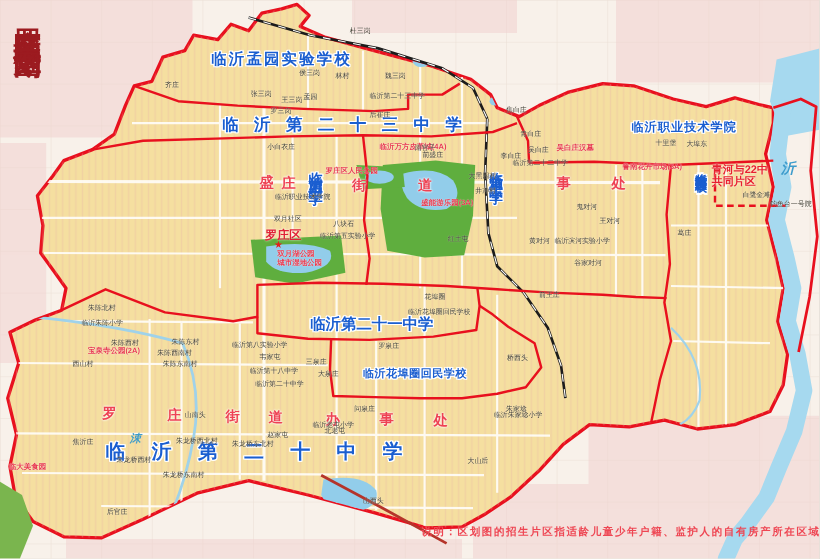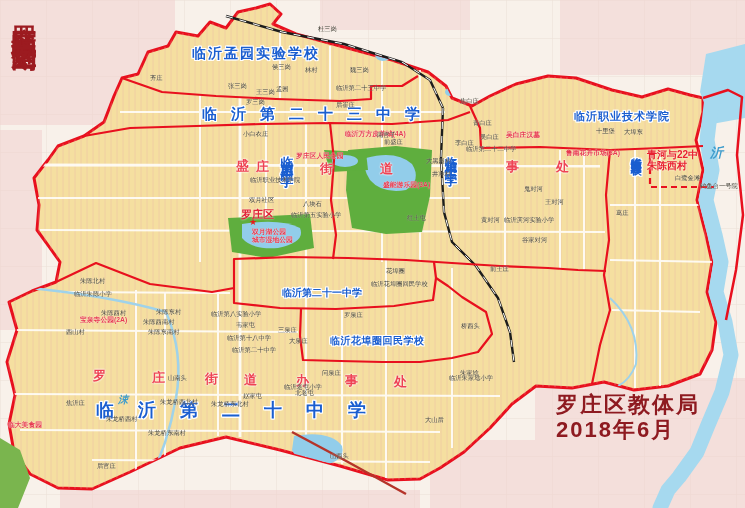--- a/index.html
+++ b/index.html
@@ -143,39 +143,39 @@
   </g>
 </svg>
 
 <div id="labels">
       <div class="lbl school" style="left: 192px; top: 46px; font-size: 14px; letter-spacing: 2px;">临沂孟园实验学校</div>
       <div class="lbl school" style="left: 202px; top: 106px; font-size: 15px; letter-spacing: 14px;">临沂第二十三中学</div>
       <div class="lbl school vert" style="left: 279px; top: 146px; font-size: 13px; letter-spacing: 3px;">临沂第四十中学</div>
       <div class="lbl school vert" style="left: 444px; top: 146px; font-size: 12.5px; letter-spacing: 2.5px;">临沂第二十二中学</div>
       <div class="lbl school" style="left: 574px; top: 110px; font-size: 11px; letter-spacing: 1px;">临沂职业技术学院</div>
       <div class="lbl school vert" style="left: 630px; top: 148px; font-size: 11px; letter-spacing: 1px;">临沂青河实验学校</div>
-      <div class="lbl school" style="left: 282px; top: 287px; font-size: 10px; letter-spacing: 0px;">临沂第二十一中学</div>
+      <div class="lbl school" style="left: 282px; top: 287px; font-size: 14px; letter-spacing: 0px;">临沂第二十一中学</div>
       <div class="lbl school" style="left: 330px; top: 335px; font-size: 10px; letter-spacing: 0.5px;">临沂花埠圈回民学校</div>
       <div class="lbl school" style="left: 96px; top: 400px; font-size: 18px; letter-spacing: 24px;">临沂第二十中学</div>
       <div class="lbl street" style="left: 236px; top: 159px;">盛</div>
       <div class="lbl street" style="left: 256px; top: 160px;">庄</div>
       <div class="lbl street" style="left: 320px; top: 162px;">街</div>
       <div class="lbl street" style="left: 380px; top: 162px;">道</div>
       <div class="lbl street" style="left: 506px; top: 160px;">事</div>
       <div class="lbl street" style="left: 556px; top: 160px;">处</div>
       <div class="lbl street" style="left: 93px; top: 369px;">罗</div>
       <div class="lbl street" style="left: 152px; top: 371px;">庄</div>
       <div class="lbl street" style="left: 205px; top: 372px;">街</div>
       <div class="lbl street" style="left: 244px; top: 373px;">道</div>
       <div class="lbl street" style="left: 296px; top: 374px;">办</div>
       <div class="lbl street" style="left: 345px; top: 374px;">事</div>
       <div class="lbl street" style="left: 394px; top: 375px;">处</div>
       <div class="lbl seat" style="left: 241px; top: 208px;">罗庄区</div>
       <div class="lbl redzone" style="left: 647px; top: 149px; font-size: 10px;">青河与22中
-朱陈西村</div>
+共同片区</div>
       <div class="lbl poi" style="left: 345px; top: 130px;">临沂万方皮革城(4A)</div>
       <div class="lbl poi" style="left: 506px; top: 131px;">吴白庄汉墓</div>
       <div class="lbl poi" style="left: 566px; top: 149px;">鲁南花卉市场(3A)</div>
       <div class="lbl poi" style="left: 383px; top: 181px;">盛能游乐园(3A)</div>
       <div class="lbl poi" style="left: 296px; top: 152px;">罗庄区人民公园</div>
       <div class="lbl poi" style="left: 252px; top: 228px;">双月湖公园
 城市湿地公园</div>
       <div class="lbl poi" style="left: 80px; top: 316px;">宝泉寺公园(2A)</div>
       <div class="lbl poi" style="left: 8px; top: 421px;">临大美食园</div>
       <div class="lbl village" style="left: 318px; top: 25px;">杜三岗</div>
@@ -247,19 +247,16 @@
       <div class="lbl village" style="left: 322px; top: 369px;">问泉庄</div>
       <div class="lbl village" style="left: 227px; top: 334px;">临沂第十八中学</div>
       <div class="lbl village" style="left: 232px; top: 346px;">临沂第二十中学</div>
       <div class="lbl riverlbl" style="left: 710px; top: 146px; font-size: 13px;">沂</div>
       <div class="lbl riverlbl" style="left: 118px; top: 394px; font-size: 10px;">涑</div>
       <div class="lbl star" style="left: 249px; top: 217px; font-size: 9px;">★</div>
     </div>
 
 <div class="map-main-title">罗庄区城区初中招生区划图</div>
 
-<div class="agency">
-  <div>罗庄区教体局</div>
-  <div>2018年6月</div>
+
+<div class="disclaimer">说明：区划图的招生片区指适龄儿童少年户籍、监护人的自有房产所在区域</div>
+
 </div>
 
-
-</div>
-
 </body></html>

